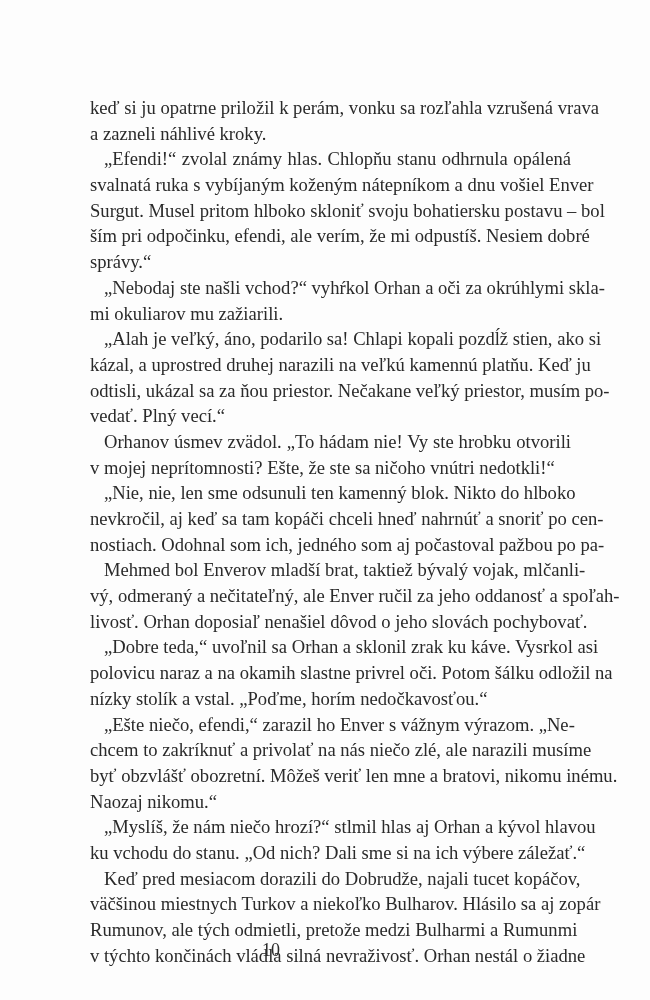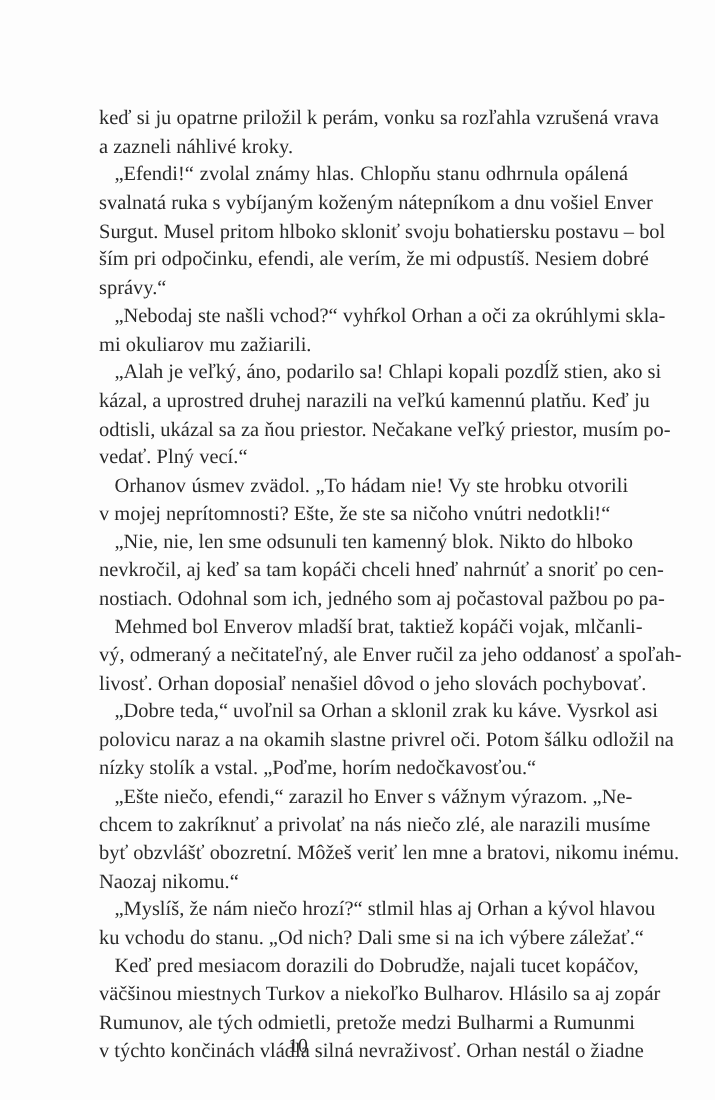--- a/index.html
+++ b/index.html
@@ -89,21 +89,21 @@
     <span class="line last">v mojej neprítomnosti? Ešte, že ste sa ničoho vnútri nedotkli!“</span>
   </p>
 
   <p class="para">
     <span class="line indent">„Nie, nie, len sme odsunuli ten kamenný blok. Nikto do hlboko</span>
     <span class="line">nevkročil, aj keď sa tam kopáči chceli hneď nahrnúť a snoriť po cen-</span>
     <span class="line">nostiach. Odohnal som ich, jedného som aj počastoval pažbou po pa-</span>
   </p>
 
   <p class="para">
-    <span class="line indent">Mehmed bol Enverov mladší brat, taktiež kopáči vojak, mlčanli-</span>
+    <span class="line indent">Mehmed bol Enverov mladší brat, taktiež bývalý vojak, mlčanli-</span>
     <span class="line">vý, odmeraný a nečitateľný, ale Enver ručil za jeho oddanosť a spoľah-</span>
     <span class="line last">livosť. Orhan doposiaľ nenašiel dôvod o jeho slovách pochybovať.</span>
   </p>
 
   <p class="para">
     <span class="line indent">„Dobre teda,“ uvoľnil sa Orhan a sklonil zrak ku káve. Vysrkol asi</span>
     <span class="line">polovicu naraz a na okamih slastne privrel oči. Potom šálku odložil na</span>
     <span class="line last">nízky stolík a vstal. „Poďme, horím nedočkavosťou.“</span>
   </p>
 

